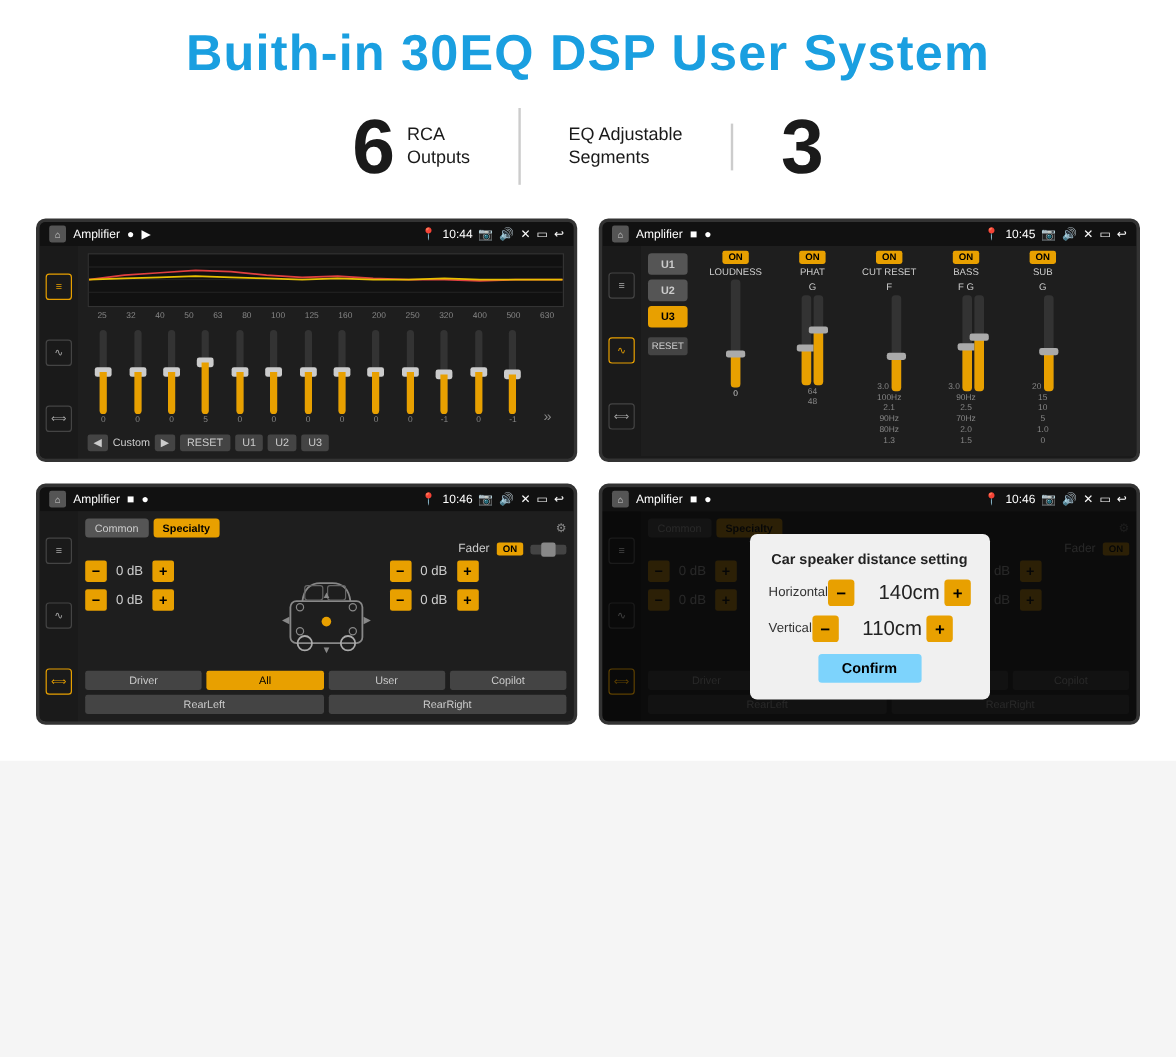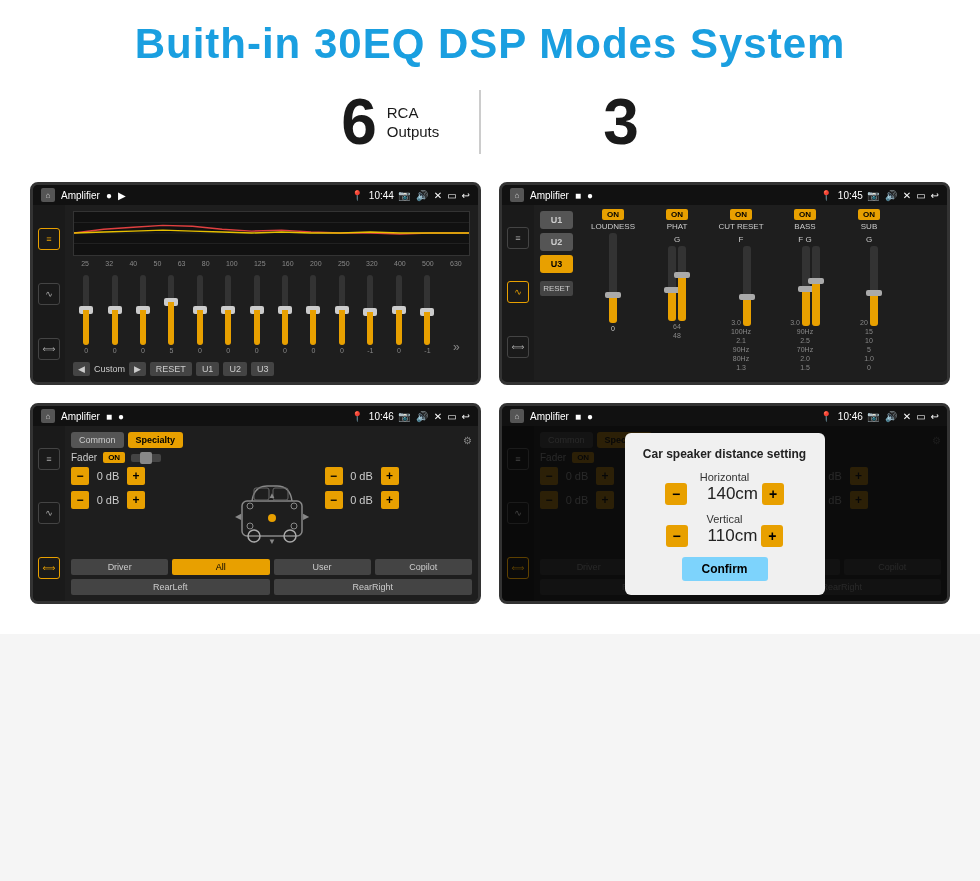--- a/index.html
+++ b/index.html
@@ -354,20 +354,21 @@
       background: #e8a000;
       color: #000;
       font-weight: bold;
     }
     .fader-label-row {
       display: flex;
       align-items: center;
       gap: 6px;
       font-size: 10px;
       color: #ccc;
+      justify-content: flex-end;
     }
     .on-toggle {
       background: #e8a000;
       color: #000;
       font-size: 8px;
       font-weight: bold;
       padding: 1px 5px;
       border-radius: 2px;
     }
     .fader-body {
@@ -460,21 +461,20 @@
       font-size: 12px;
       font-weight: bold;
       color: #222;
       margin-bottom: 10px;
       text-align: center;
     }
     .dialog-row {
       display: flex;
       align-items: center;
       margin-bottom: 8px;
-      flex-direction: column;
     }
     .dialog-label {
       color: #333;
       font-size: 11px;
     }
     .dialog-controls {
       display: flex;
       align-items: center;
       gap: 4px;
     }
@@ -527,28 +527,29 @@
     .grid-line {
       stroke: #333;
       stroke-width: 0.5;
     }
   </style>
 </head>
 <body>
 
 <div class="page-wrapper">
 
-  <h1 class="main-title">Buith-in 30EQ DSP Modes System</h1>
+  <h1 class="main-title">Buith-in 30EQ DSP User System</h1>
 
   <div class="stats-row">
     <div class="stat-item">
       <span class="stat-number">6</span>
       <span class="stat-label">RCA<br>Outputs</span>
     </div>
     <div class="stat-item">
+      <span class="stat-label">EQ Adjustable<br>Segments</span>
     </div>
     <div class="stat-item">
       <span class="stat-number">3</span>
     </div>
   </div>
 
   <div class="screens-grid">
 
     <div class="screen-container">
       <div class="status-bar">

